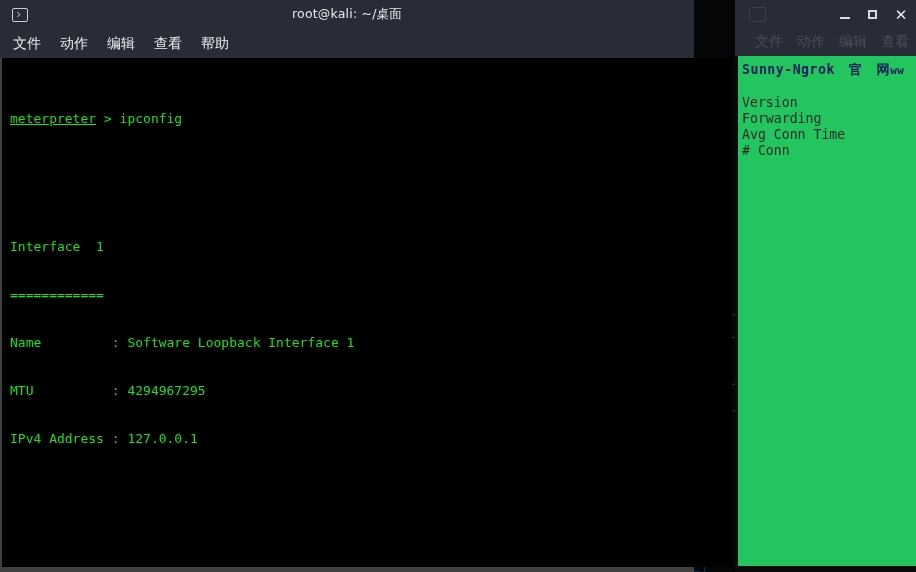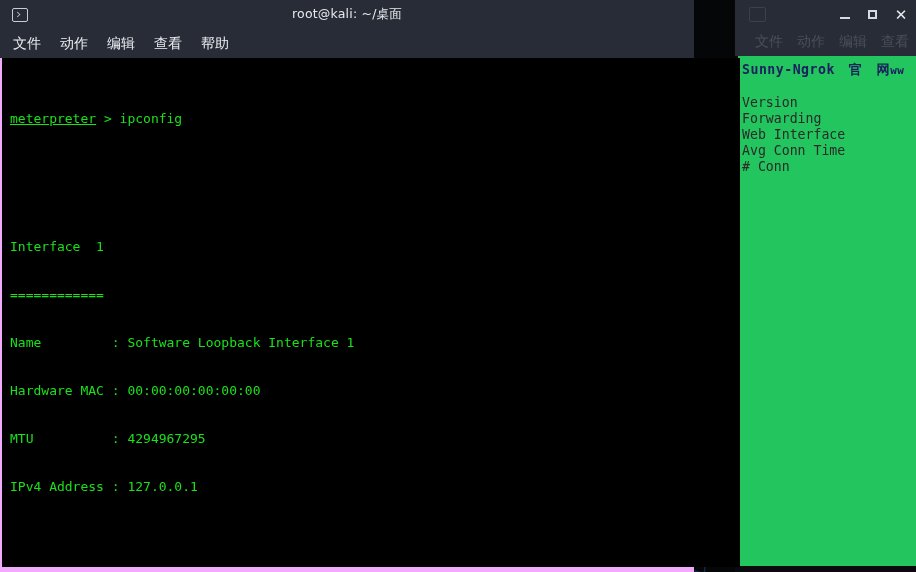--- a/index.html
+++ b/index.html
@@ -90,21 +90,21 @@
     opacity: 0.95;
   }
 
   
   #term-window {
     position: absolute;
     left: 0;
     top: 0;
     width: 694px;
     height: 572px;
-    background: #f0abfc;
+    background: #404040;
   }
   .titlebar {
     position: relative;
     height: 29px;
     background: #282c36;
     display: flex;
     align-items: center;
     justify-content: center;
   }
   .title-text {
@@ -150,21 +150,20 @@
   .menubar .mi { cursor: default; padding: 1px 2px; }
 
   .term-body {
     position: absolute;
     top: 58px;
     left: 2px;
     width: 730px;
     bottom: 5px;
     background: #000;
     overflow: hidden;
-    padding-left: 8px;
   }
   .term-text {
     position: absolute;
     inset: 0;
     padding: 5px 0 0 8px;
     box-sizing: border-box;
     font-family: "DejaVu Sans Mono", monospace;
     font-size: 13px;
     line-height: 16px;
     color: #19e219;
@@ -256,21 +255,20 @@
       <span>文件</span>
       <span>动作</span>
       <span>编辑</span>
       <span>查看</span>
     </div>
     <div class="bg-term">
       <div class="ngrok-head"><span>Sunny-Ngrok</span><span class="gw">官</span><span class="gw">网</span><span class="ww">ww</span></div>
       <div class="ngrok-blank"></div>
       <div class="ngrok-label">Version</div>
       <div class="ngrok-label">Forwarding</div>
-      <div class="ngrok-label">Web Interface</div>
       <div class="ngrok-label">Avg Conn Time</div>
       <div class="ngrok-label"># Conn</div>
     </div>
   </div>
 
   <div id="term-window">
     <div class="titlebar">
       <div class="term-icon"></div>
       <div class="title-text">root@kali: ~/桌面</div>
     </div>
@@ -285,21 +283,20 @@
     <div class="term-body">
       <div class="term-text">
 
         <div class="line"><span class="prompt-user">meterpreter</span><span> &gt; </span><span>ipconfig</span></div>
         <div class="blank"></div>
 
         
         <div class="line iface-head">Interface  1</div>
         <div class="line rule">============</div>
         <div class="line"><span>Name         </span>: <span>Software Loopback Interface 1</span></div>
-        <div class="line"><span>Hardware MAC </span>: <span>00:00:00:00:00:00</span></div>
         <div class="line"><span>MTU          </span>: <span>4294967295</span></div>
         <div class="line"><span>IPv4 Address </span>: <span>127.0.0.1</span></div>
         
         
 
         
         
         
 
         

